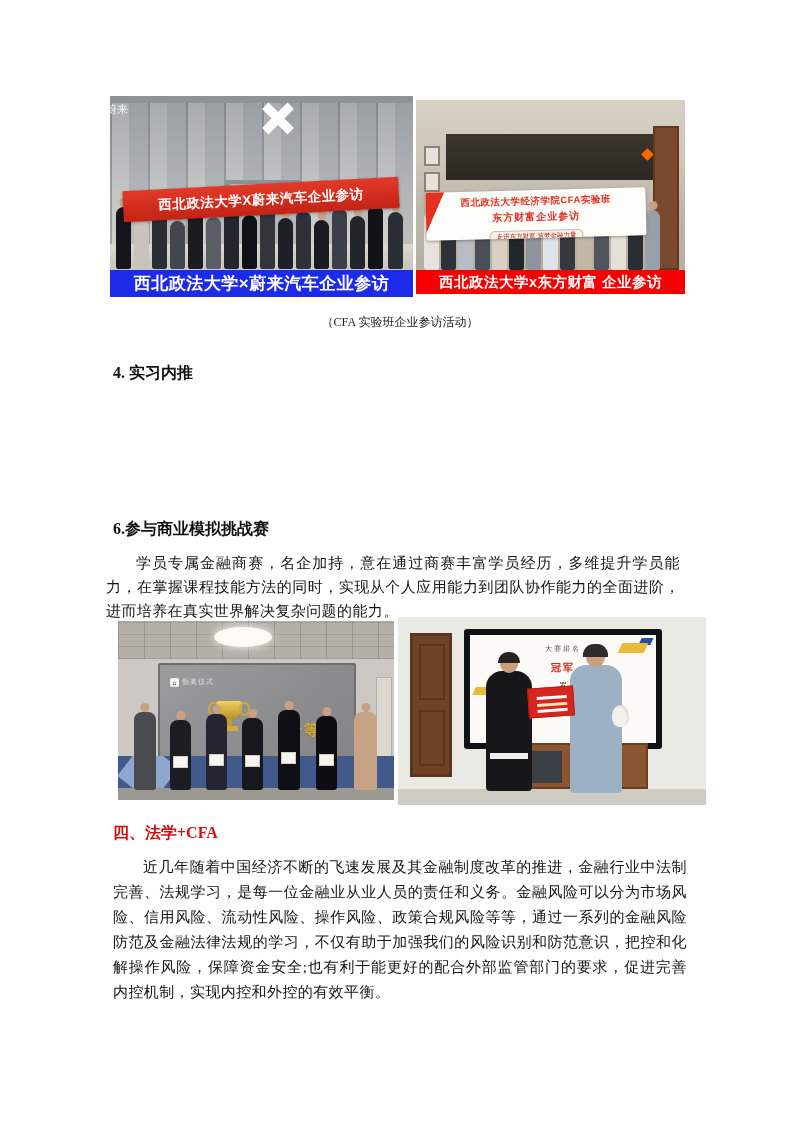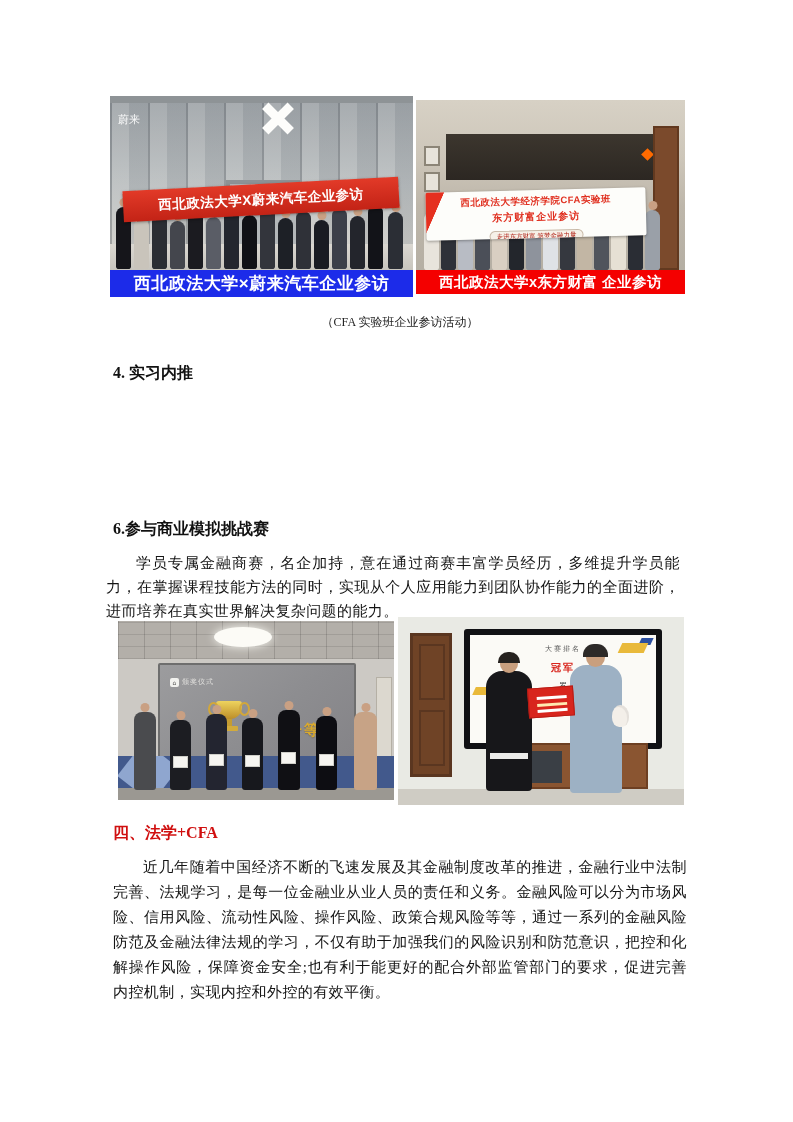--- a/index.html
+++ b/index.html
@@ -31,21 +31,21 @@
       background:linear-gradient(180deg,#9fa4a8 0%,#bcc0c1 45%,#cdccc8 72%,#d8d5cf 100%);}
   .p1 .glass{inset:0;background:
       repeating-linear-gradient(90deg,rgba(66,72,80,.32) 0 2px,rgba(255,255,255,.07) 2px 19px,
       rgba(118,126,134,.18) 19px 38px);}
   .p1 .beam{left:0;right:0;top:0;height:7px;background:#8e9396;}
   .p1 .door{left:116px;top:84px;width:74px;height:68px;background:#b3b7b9;border:4px solid #8d9295;}
   .p1 .ground{left:0;right:0;bottom:27px;height:26px;background:linear-gradient(#dad7d1,#c8c5be);}
   .p1 .xbar{left:150px;top:4px;width:36px;height:36px;}
   .p1 .xbar::before,.p1 .xbar::after{content:"";position:absolute;left:0;top:14px;width:36px;height:9px;background:#fdfdfb;}
   .p1 .xbar::before{transform:rotate(45deg);} .p1 .xbar::after{transform:rotate(-45deg);}
-  .p1 .wm{left:-4px;top:16px;font:11px "Liberation Sans",sans-serif;color:rgba(255,255,255,.92);z-index:4;margin-left:12px;}
+  .p1 .wm{left:-4px;top:6px;font:11px "Liberation Sans",sans-serif;color:rgba(255,255,255,.92);z-index:4;}
   .p1 .ban{left:13px;top:88px;width:276px;height:31px;z-index:3;transform:rotate(-3deg);
       background:linear-gradient(180deg,#e23a28,#c32316);box-shadow:0 1px 3px rgba(0,0,0,.35);
       color:#fff;font:700 13.5px/31px "Liberation Sans",sans-serif;text-align:center;letter-spacing:.5px;}
   .p1 .cap{left:0;right:0;bottom:0;height:27px;background:#1c2be9;z-index:5;color:#fff;
       font:700 17px/27px "Liberation Sans",sans-serif;text-align:center;letter-spacing:.5px;}
 
   
   .p2{left:416px;top:100px;width:269px;height:194px;
       background:linear-gradient(180deg,#d7d1c5 0%,#cdc6b9 30%,#bdb6aa 55%,#b2aca1 100%);}
   .p2 .band{left:30px;right:22px;top:34px;height:46px;background:linear-gradient(#3c362e,#2c2722);}
@@ -88,21 +88,21 @@
   .p3 .base{left:4px;top:25px;width:18px;height:5px;background:#d2ab3c;border-radius:1px;}
   .p3 .award{right:16px;top:56px;color:#d9a92c;font:700 15px "Liberation Sans",sans-serif;
       letter-spacing:2px;z-index:1;text-shadow:0 1px 1px rgba(60,40,0,.25);}
   .p3 .blue{left:0;right:0;bottom:12px;height:32px;background:#42598c;overflow:hidden;}
   .p3 .blue::before{content:"";position:absolute;left:8px;top:-6px;width:44px;height:44px;
       background:#8fa6cf;transform:rotate(38deg);}
   .p3 .floor{left:0;right:0;bottom:0;height:12px;background:#9b9892;}
   .p3 .roll{right:2px;top:56px;width:16px;height:84px;background:#dcd8cf;border:1px solid #b5b0a5;}
 
   
-  .p4{left:398px;top:617px;width:286px;height:188px;background:#e9eae4;}
+  .p4{left:398px;top:617px;width:308px;height:188px;background:#e9eae4;}
   .p4 .floor{left:0;right:0;bottom:0;height:16px;background:#cfccc4;}
   .p4 .door{left:12px;top:16px;width:42px;height:144px;background:#6f4326;border:3px solid #5a3620;}
   .p4 .door::before{content:"";position:absolute;left:6px;top:8px;width:22px;height:52px;border:2px solid #5a3620;}
   .p4 .door::after{content:"";position:absolute;left:6px;bottom:8px;width:22px;height:52px;border:2px solid #5a3620;}
   .p4 .tv{left:66px;top:12px;width:198px;height:120px;background:#101114;border-radius:3px;padding:6px;}
   .p4 .slide{position:relative;width:100%;height:100%;background:#fbfaf6;text-align:center;
       font-family:"Liberation Sans",sans-serif;overflow:hidden;}
   .p4 .ay1{right:10px;top:8px;width:26px;height:10px;background:#e9b93a;transform:skewX(-25deg);}
   .p4 .ay2{right:4px;top:3px;width:12px;height:7px;background:#2b4fa0;transform:skewX(-25deg);}
   .p4 .ay3{left:4px;top:52px;width:18px;height:8px;background:#e9b93a;transform:skewX(-25deg);}

